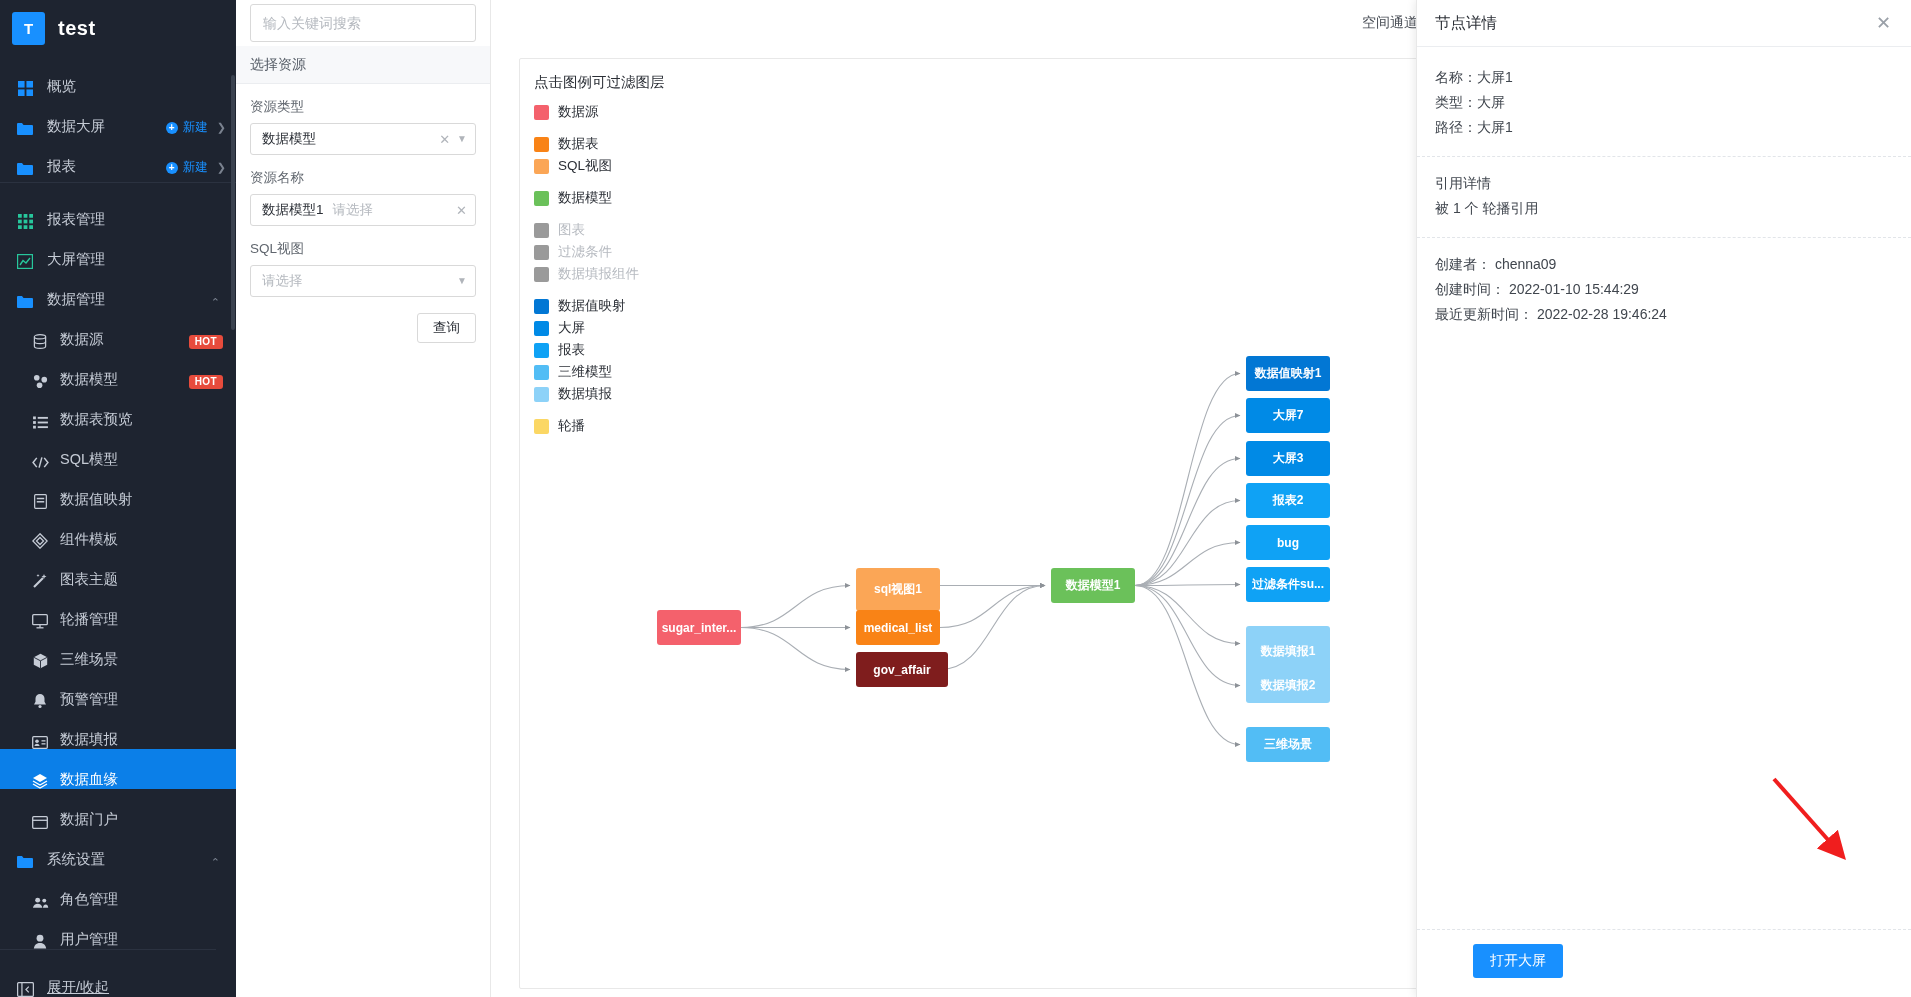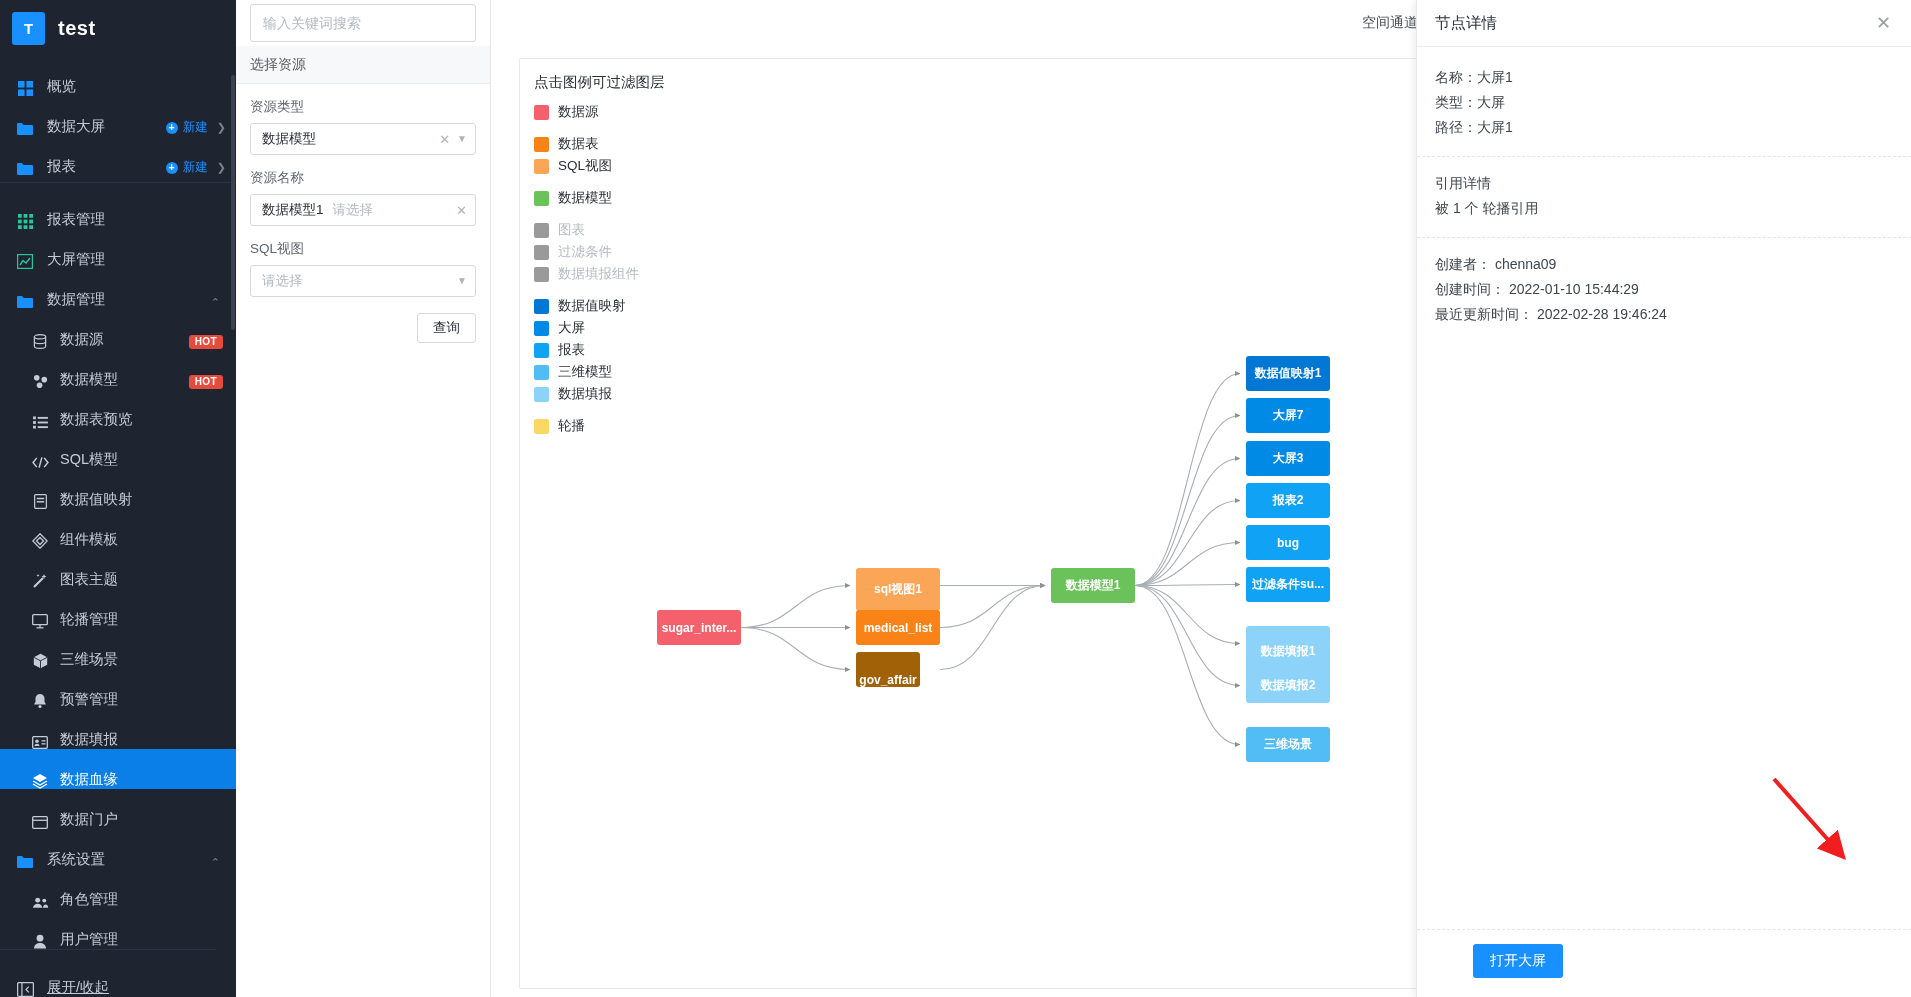--- a/index.html
+++ b/index.html
@@ -606,21 +606,21 @@
       <div id="graph-nodes">
           <div class="gnode" style="left: 137px; top: 551px; width: 84px; height: 35px; background: rgb(244, 97, 108);">
             <span>sugar_inter...</span>
           </div>
           <div class="gnode" style="left: 336px; top: 509px; width: 84px; height: 43px; background: rgb(251, 166, 86);">
             <span>sql视图1</span>
           </div>
           <div class="gnode" style="left: 336px; top: 551px; width: 84px; height: 35px; background: rgb(249, 131, 22);">
             <span>medical_list</span>
           </div>
-          <div class="gnode" style="left: 336px; top: 593px; width: 64px; height: 35px; background: #a16207; align-items: flex-end;">
+          <div class="gnode" style="left: 336px; top: 593px; width: 92px; height: 35px; background: #7f1d1d;">
             <span>gov_affair</span>
           </div>
           <div class="gnode" style="left: 531px; top: 509px; width: 84px; height: 35px; background: rgb(107, 193, 90);">
             <span>数据模型1</span>
           </div>
           <div class="gnode" style="left: 726px; top: 297px; width: 84px; height: 35px; background: rgb(2, 119, 212);">
             <span>数据值映射1</span>
           </div>
           <div class="gnode" style="left: 726px; top: 339px; width: 84px; height: 35px; background: rgb(0, 138, 230);">
             <span>大屏7</span>

